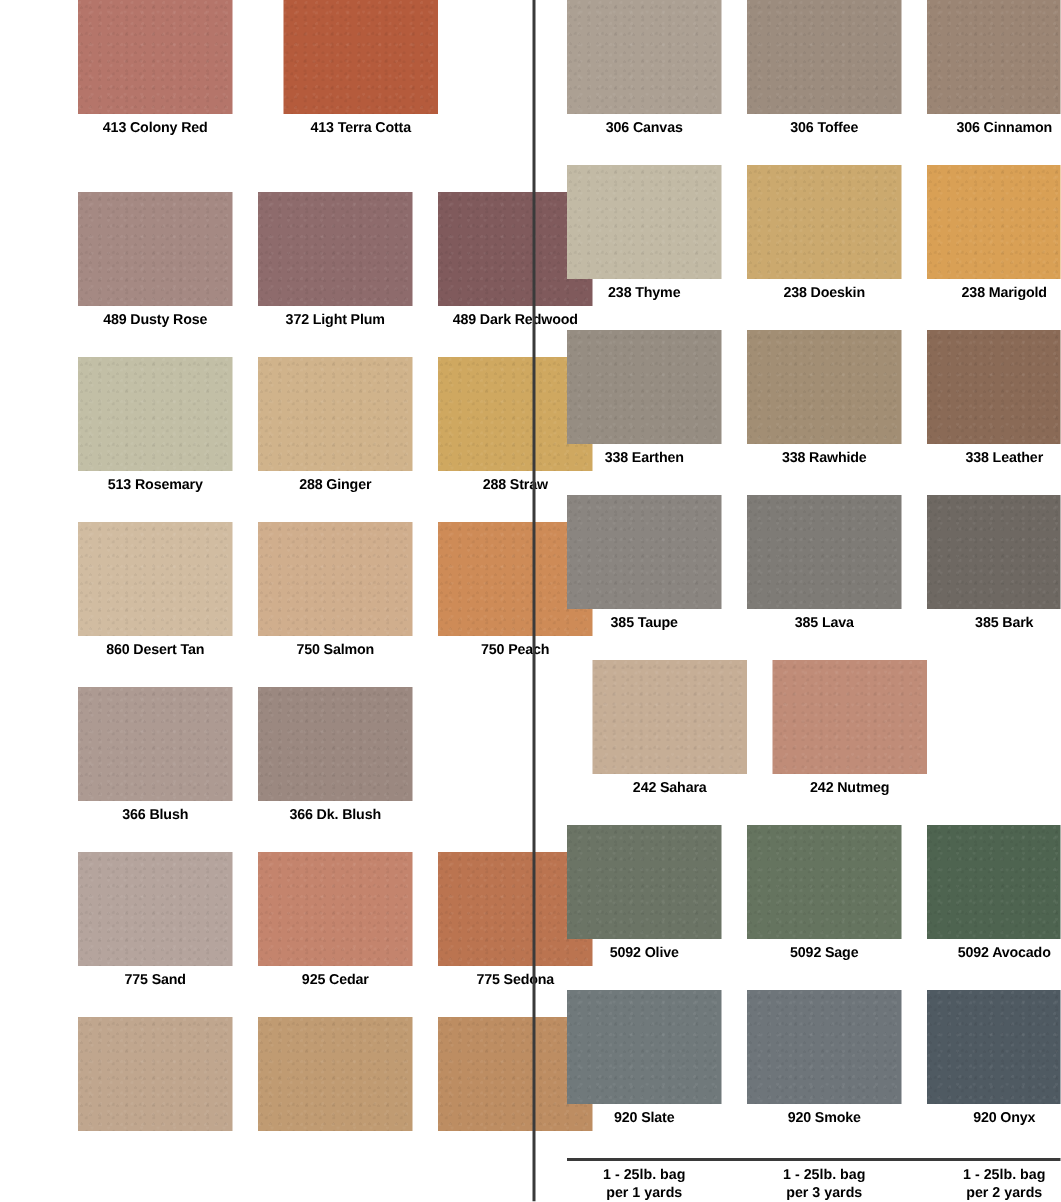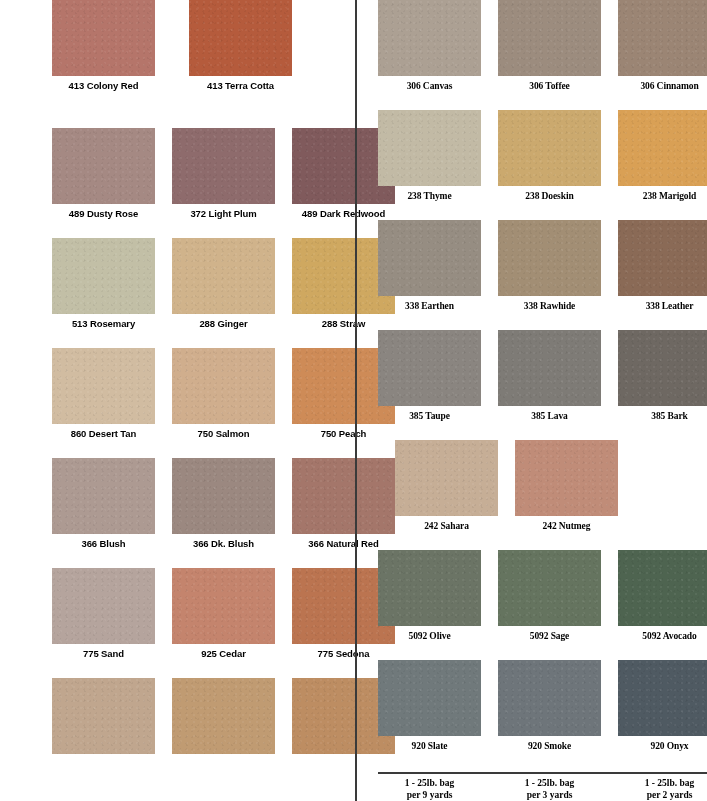--- a/index.html
+++ b/index.html
@@ -29,21 +29,20 @@
   }
   .panel-left {
     left: 0;
     width: 412px;
     margin-left: 44px;
   }
   .panel-right {
     left: 355px;
     width: 352px;
     border-left: 2px solid #3a3a3a;
-    font-family: Liberation Serif, serif;
   }
   .swatch-grid {
     position: relative;
     width: 100%;
   }
   .swatch-row {
     display: flex;
     width: 100%;
   }
   .swatch-cell {
@@ -189,24 +188,20 @@
           <div class="swatch-cell">
             <div class="chip" style="background: rgb(173, 154, 146);"></div>
             <div class="chip-label">366 Blush</div>
           </div>
           <div class="gap-cell"></div>
           <div class="swatch-cell">
             <div class="chip" style="background: rgb(155, 136, 128);"></div>
             <div class="chip-label">366 Dk. Blush</div>
           </div>
           <div class="gap-cell"></div>
-          <div class="swatch-cell">
-            <div class="chip" style="background: rgb(164, 118, 106);"></div>
-            <div class="chip-label">366 Natural Red</div>
-          </div>
         </div>
         <div class="row-spacer"></div>
         <div class="swatch-row">
           <div class="swatch-cell">
             <div class="chip" style="background: rgb(181, 164, 157);"></div>
             <div class="chip-label">775 Sand</div>
           </div>
           <div class="gap-cell"></div>
           <div class="swatch-cell">
             <div class="chip" style="background: rgb(196, 132, 109);"></div>
@@ -348,21 +343,21 @@
           <div class="gap-cell"></div>
           <div class="swatch-cell">
             <div class="chip" style="background: rgb(79, 90, 98);"></div>
             <div class="chip-label">920 Onyx</div>
           </div>
         </div>
         <div class="row-spacer"></div>
         <div class="note-row">
           <div class="note-cell">
             <div class="note-line">1 - 25lb. bag</div>
-            <div class="note-line">per 9 yards</div>
+            <div class="note-line">per 1 yards</div>
           </div>
           <div class="gap-cell"></div>
           <div class="note-cell">
             <div class="note-line">1 - 25lb. bag</div>
             <div class="note-line">per 3 yards</div>
           </div>
           <div class="gap-cell"></div>
           <div class="note-cell">
             <div class="note-line">1 - 25lb. bag</div>
             <div class="note-line">per 2 yards</div>

